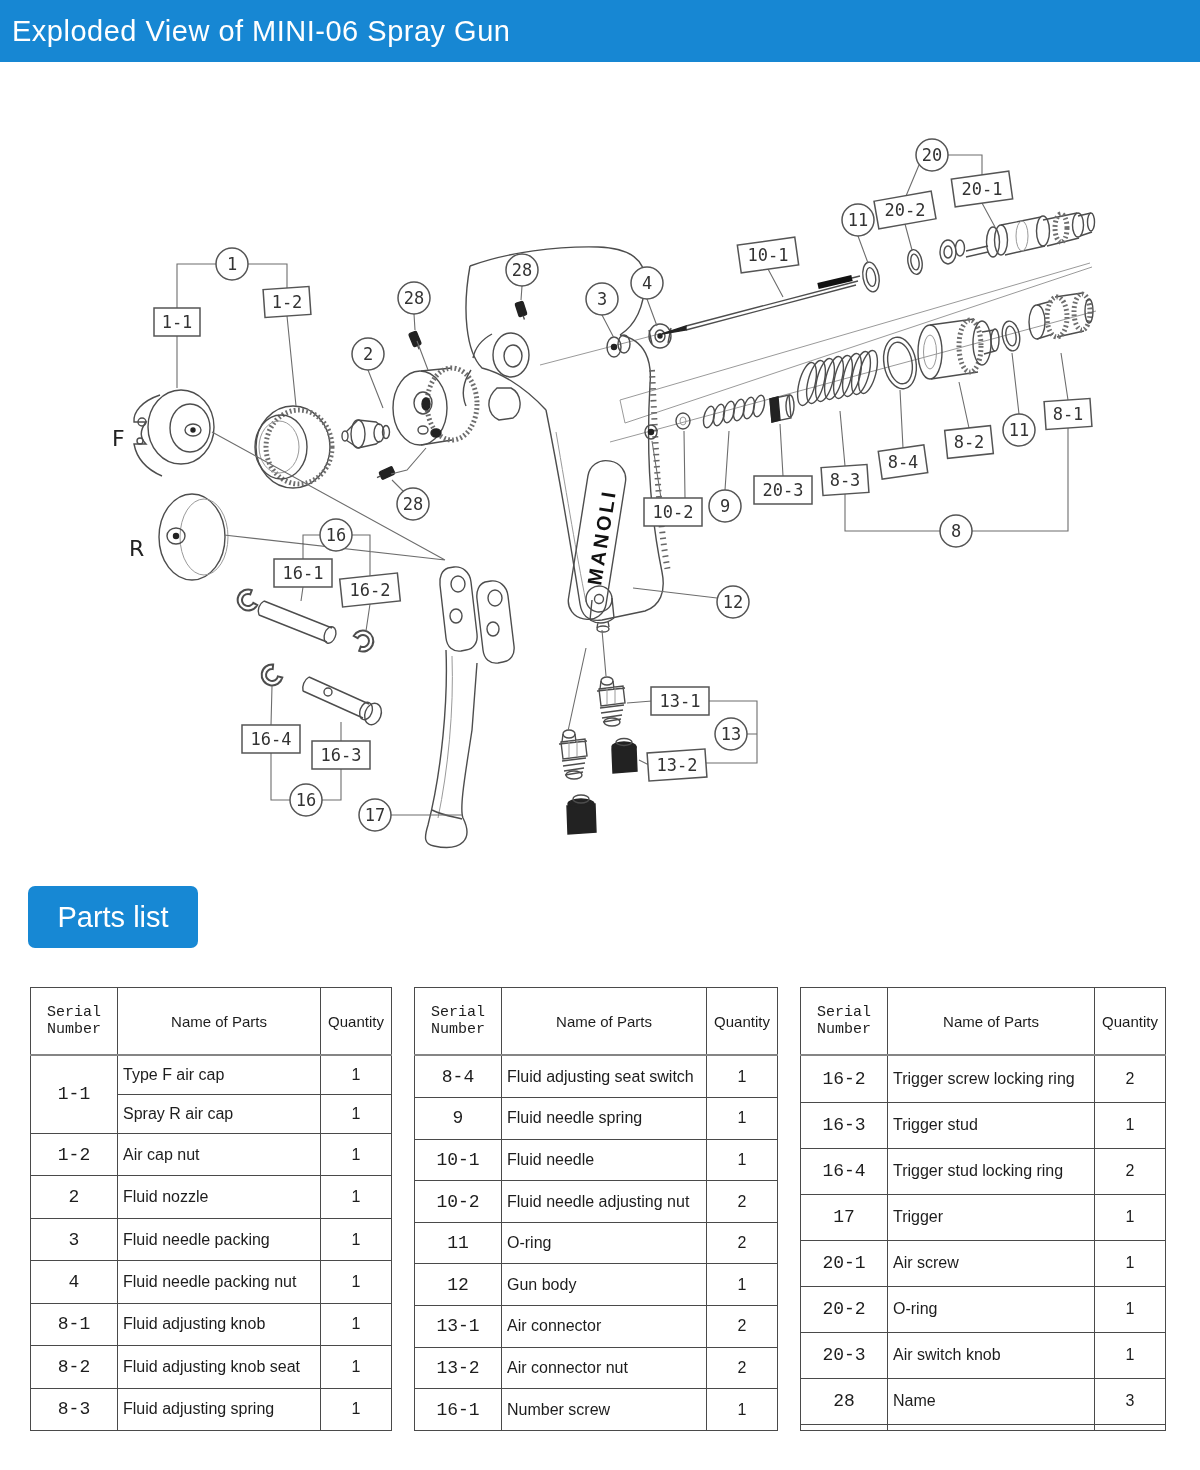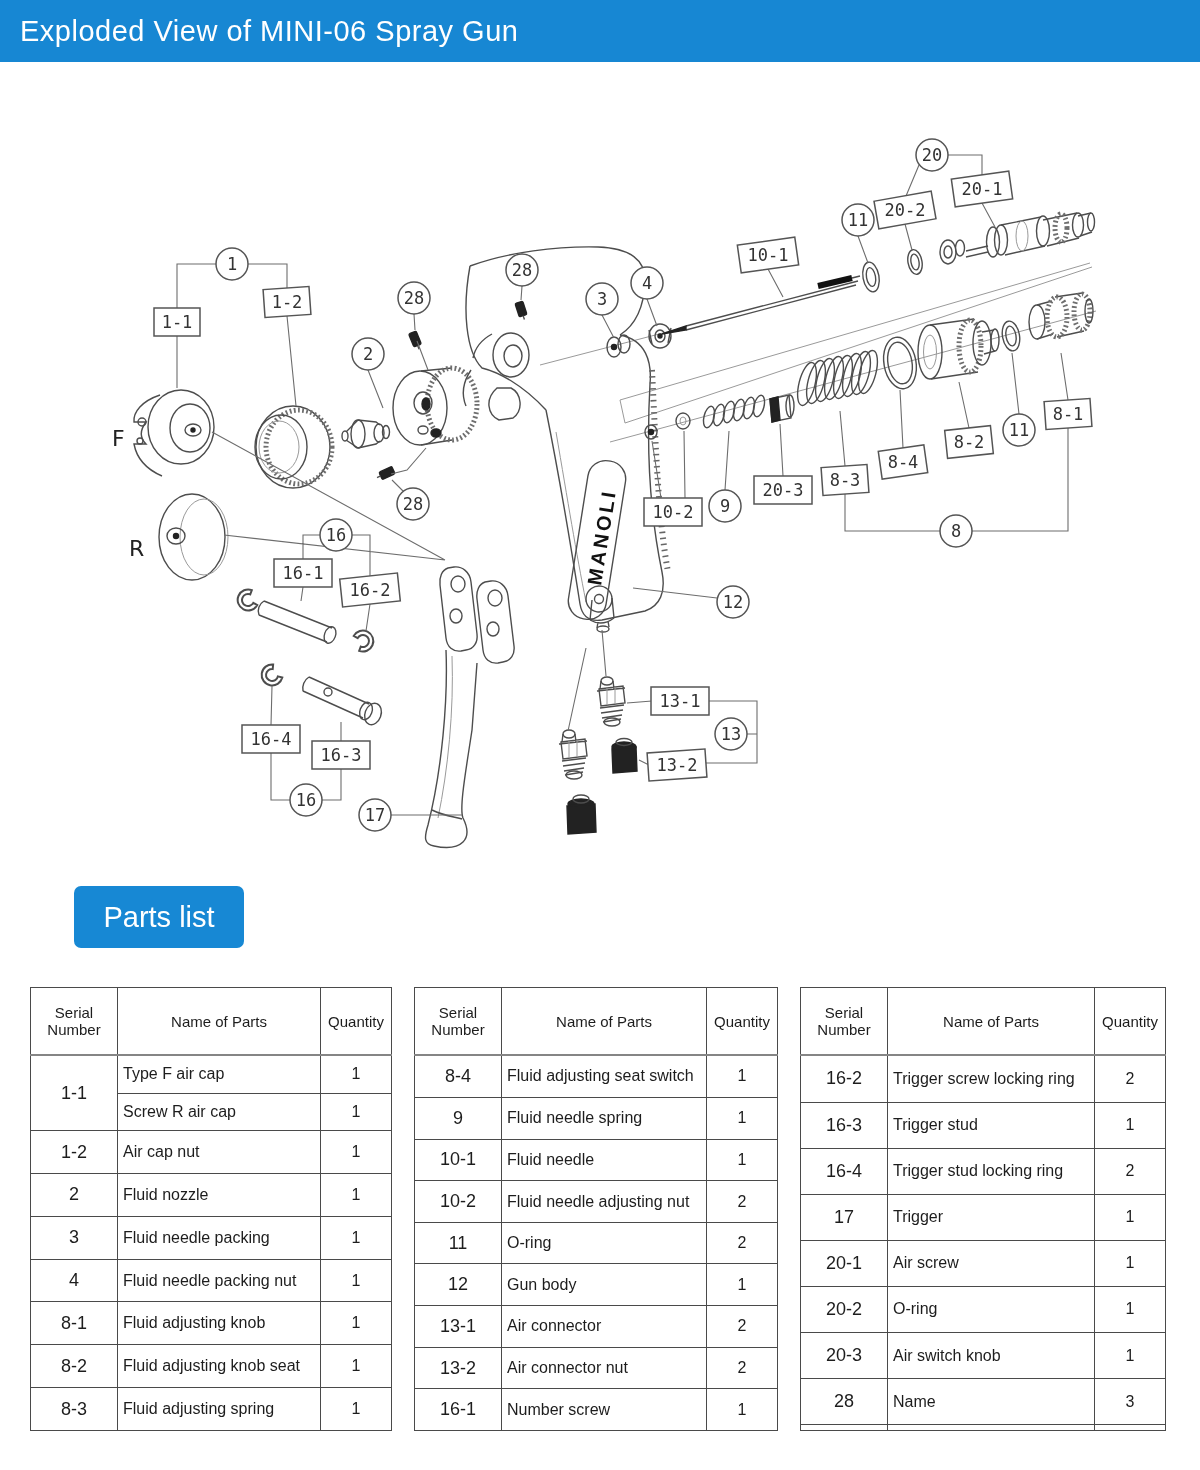--- a/index.html
+++ b/index.html
@@ -1,48 +1,48 @@
 <!DOCTYPE html>
 <html><head>
 <meta charset="utf-8">
 <style>
   html,body{margin:0;padding:0;}
   body{width:1200px;height:1470px;background:#fff;position:relative;overflow:hidden;
        font-family:"Liberation Sans",sans-serif;}
   .header{position:absolute;top:0;left:0;width:1200px;height:62px;background:#1787d3;
           display:flex;align-items:center;}
-  .header .title{color:#fff;font-size:29px;padding-left:20px;letter-spacing:.5px;}
+  .header .title{color:#fff;font-size:29px;padding-left:12px;letter-spacing:.5px;}
   #diagram{position:absolute;top:70px;left:0;}
   
   #art path,#art ellipse,#art circle,#art rect{fill:none;stroke:#4d4d4d;stroke-width:1.4px;}
   #art .thin{stroke:#9a9a9a;stroke-width:1px;}
   #art .knurl{stroke:#6e6e6e;stroke-width:5px;stroke-dasharray:1.8 2.4;fill:none;}
   #art .hatch{stroke:#666;stroke-width:6px;stroke-dasharray:1.5 4.5;}
   #art .dkfill{fill:#222;stroke:#222;}
   #art .dkline{stroke:#111;stroke-width:6px;}
   #art .clip{stroke-width:2px;}
   #art .brand{font:bold 20px "Liberation Sans",sans-serif;fill:#111;stroke:none;letter-spacing:3px;}
   #art .caplet{font:22px "DejaVu Sans",sans-serif;fill:#222;stroke:none;}
   #leaders{stroke:#6d6d6d;stroke-width:1.1px;fill:none;}
   #callouts circle,#callouts rect{fill:#fff;stroke:#555;stroke-width:1.5px;}
   #callouts text{font:17px "DejaVu Sans Mono",monospace;fill:#333;text-anchor:middle;}
   
   .badge{position:absolute;top:886px;left:28px;width:170px;height:62px;background:#1788d4;
          border-radius:7px;color:#fff;font-size:29px;display:flex;align-items:center;
-         justify-content:center;margin-left:46px;}
+         justify-content:center;}
   
   .tables{position:absolute;top:987px;left:30px;width:1136px;display:flex;
           justify-content:space-between;}
   table{border-collapse:collapse;table-layout:fixed;height:444px;color:#1d1d1d;
         border:1.5px solid #333;background:#fff;}
   .t0{width:362px;} .t1{width:364px;} .t2{width:366px;}
   th,td{border:1px solid #4a4a4a;overflow:hidden;}
   thead th{font-size:15px;font-weight:400;height:64px;text-align:center;
            border-bottom:2px solid #858585;}
-  th.c0,td.c0{width:84px;}
+  th.c0,td.c0{width:84px;font-family:Liberation Mono, monospace;}
   th.c2,td.c2{width:68px;margin-left:8px;}
   td.c0{text-align:center;font-size:18px;}
   td.c1{font-size:16px;padding-left:5px;text-align:left;}
   td.c2{text-align:center;font-size:16px;}
 </style>
 </head>
 <body>
 
 <div class="header">
   <div class="title">Exploded View of MINI-06 Spray Gun</div>
@@ -469,21 +469,21 @@
           <th class="c2">Quantity</th>
         </tr>
       </thead>
       <tbody>
         <tr>
           <td class="c0" rowspan="2">1-1</td>
           <td class="c1">Type F air cap</td>
           <td class="c2">1</td>
         </tr>
         <tr>
-          <td class="c1">Screw R air cap</td>
+          <td class="c1">Spray R air cap</td>
           <td class="c2">1</td>
         </tr>
         <tr>
           <td class="c0">1-2</td>
           <td class="c1">Air cap nut</td>
           <td class="c2">1</td>
         </tr>
         <tr>
           <td class="c0">2</td>
           <td class="c1">Fluid nozzle</td>

